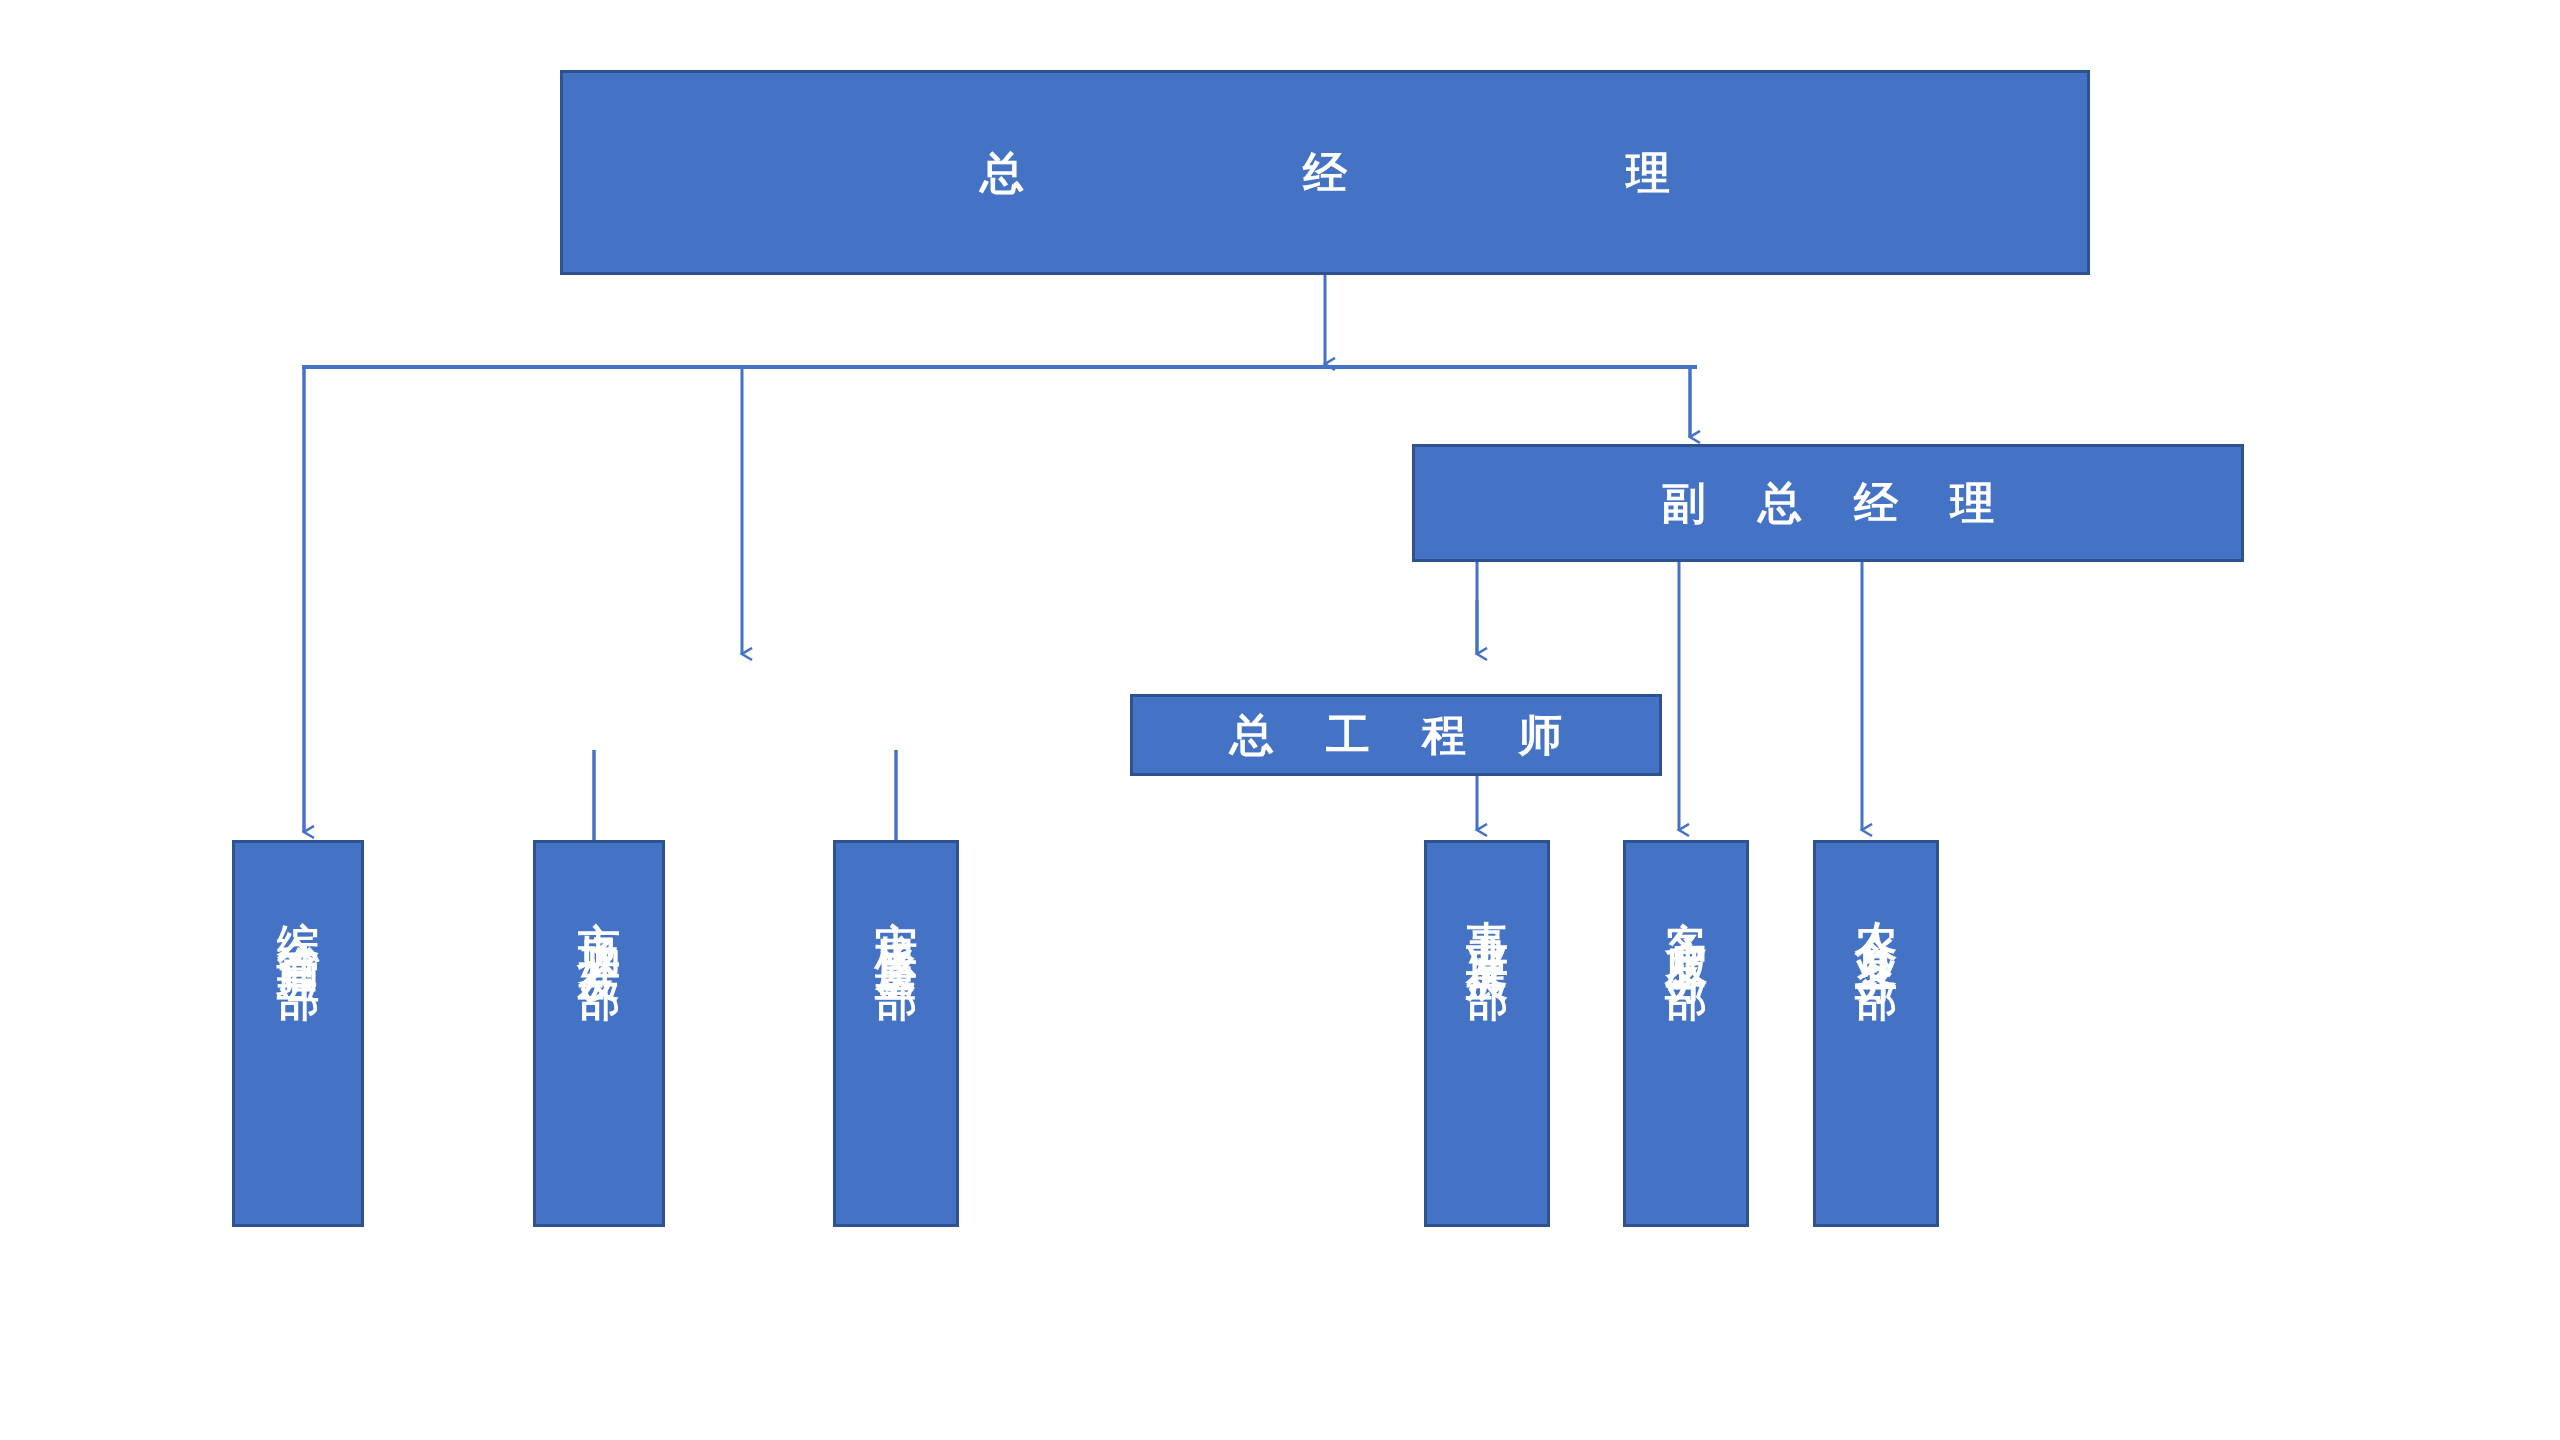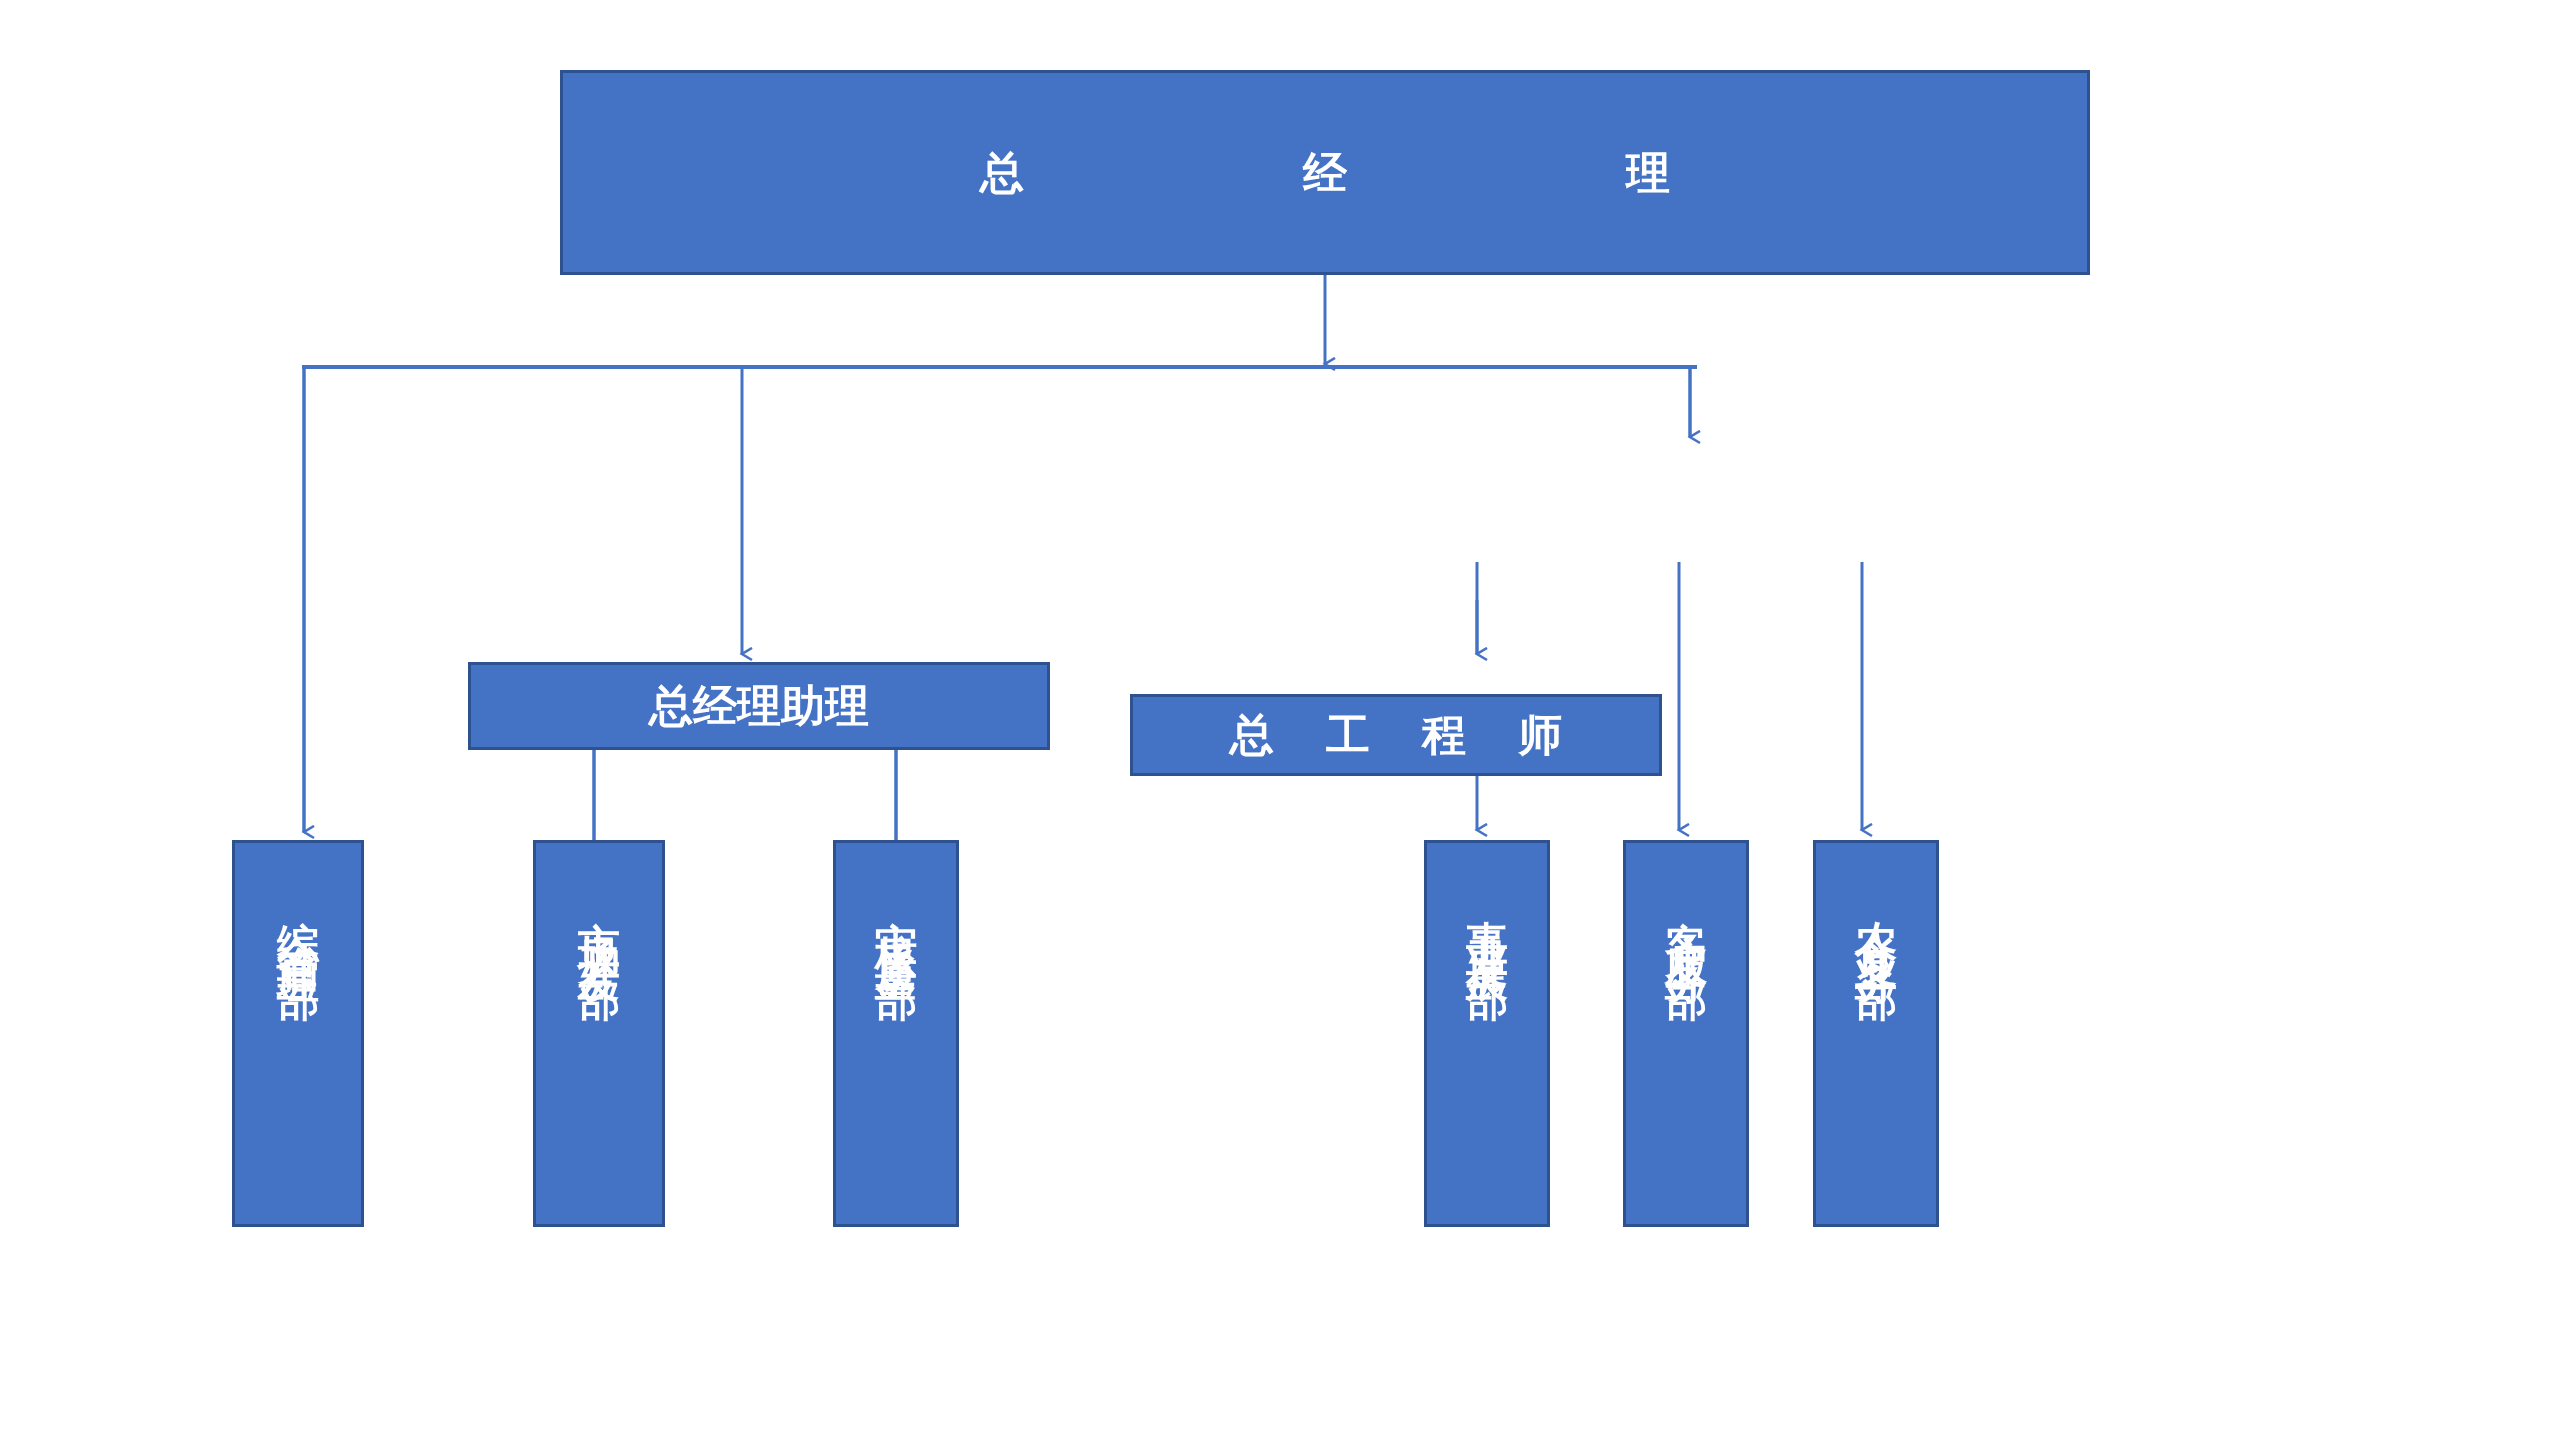--- a/index.html
+++ b/index.html
@@ -159,24 +159,24 @@
 
     <g>
       <path d="M 1477 744 L 1477 830" fill="none" stroke="#4472c4" stroke-width="3" marker-end="url(#arrowOpen)"></path>
     </g>
   </svg>
 
   <div class="node horiz n-gm">
     <span class="node-label">总    经    理</span>
   </div>
 
-
-  <div class="node horiz n-asst">
-    <span class="node-label">总经理助理</span>
-  </div>
+  <div class="node horiz n-dgm">
+    <span class="node-label">副 总 经 理</span>
+  </div>
+
 
   <div class="node horiz n-ce">
     <span class="node-label">总 工 程 师</span>
   </div>
 
   <div class="node vert n-d1">
     <span class="node-label">综合管理部</span>
   </div>
 
   <div class="node vert n-d2">

